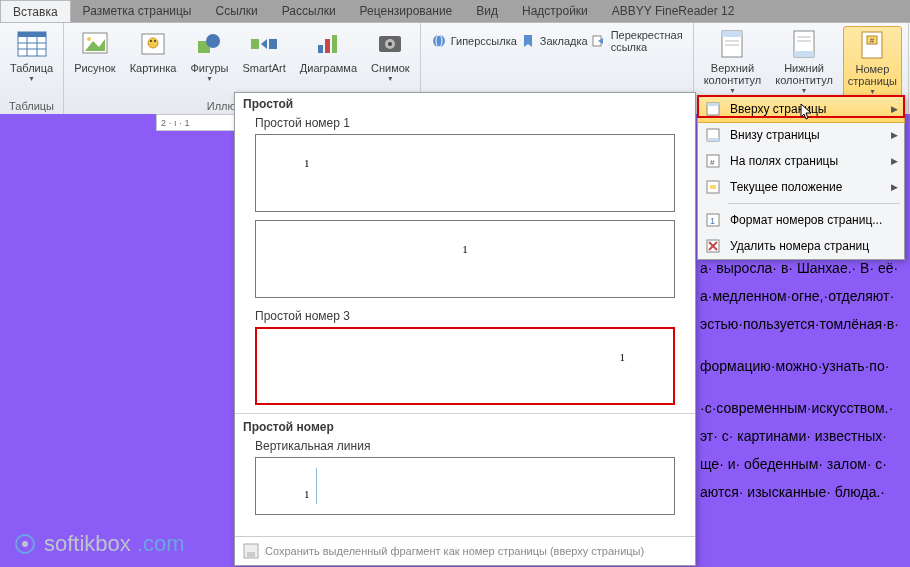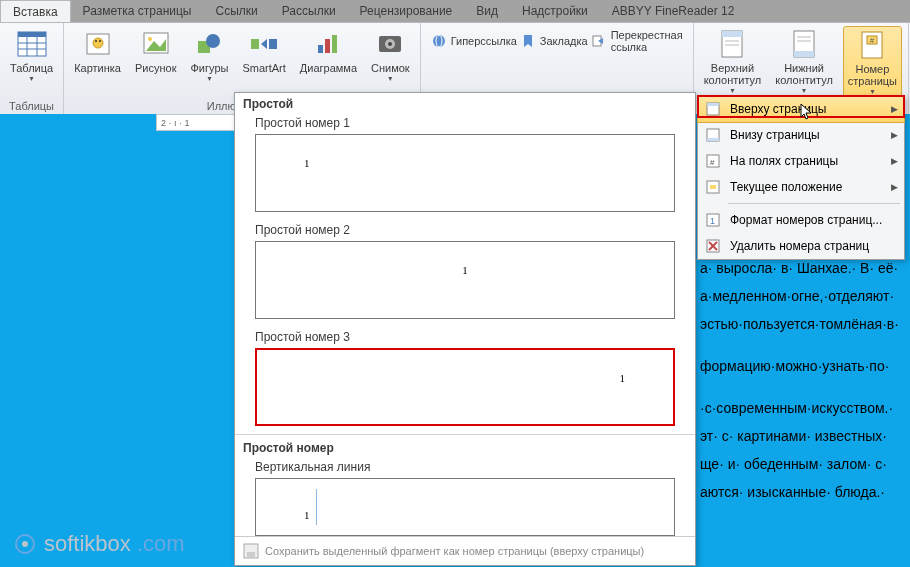--- a/index.html
+++ b/index.html
@@ -17,21 +17,21 @@
 .rbtn.selected { background: linear-gradient(#ffe8a6,#ffd76b); border: 1px solid #d9a93e; }
 .rbtn .ic { width: 32px; height: 32px; display: flex; align-items: center; justify-content: center; }
 .rbtn .lbl { font-size: 11px; color: #3b3b3b; text-align: center; line-height: 12px; margin-top: 2px; white-space: pre-line; }
 .rbtn .dd { font-size: 8px; color: #555; }
 .mini-list { display: flex; gap: 3px; padding: 3px 4px; }
 .mini { display: flex; align-items: center; gap: 4px; font-size: 11px; color: #3b3b3b; }
 .mini .mic { width: 16px; height: 16px; display: flex; align-items: center; justify-content: center; }
 
 .ruler { position: absolute; left: 156px; top: 114px; height: 17px; width: 80px; background: #fff; border: 1px solid #c4c8cd; font-size: 9px; color: #666; display: flex; align-items: center; padding-left: 4px; }
 
-.doc-area { position: absolute; left: 0; top: 114px; right: 0; bottom: 0; background: #0ea5e9; }
+.doc-area { position: absolute; left: 0; top: 114px; right: 0; bottom: 0; background: #8b5cf6; }
 .doc-text { position: absolute; left: 700px; top: 140px; width: 205px; font-family: "Times New Roman", serif; font-size: 14px; line-height: 28px; color: #000; }
 .doc-text p { margin-bottom: 14px; }
 
 .gallery { position: absolute; left: 234px; top: 92px; width: 462px; height: 474px; background: #fff; border: 1px solid #9a9da1; box-shadow: 2px 2px 6px rgba(0,0,0,.25); display: flex; flex-direction: column; }
 .gallery-scroll { flex: 1; overflow: hidden; padding-bottom: 4px; }
 .cat { font-size: 12px; font-weight: bold; color: #3b3b3b; padding: 4px 8px 2px; }
 .opt-label { font-size: 12px; color: #3b3b3b; padding: 3px 8px 2px; margin-left: 12px; }
 .preview { margin: 2px 20px 8px; height: 78px; border: 1px solid #777; background: #fff; position: relative; }
 .preview.red { border: 2px solid #d80000; }
 .preview .pg { position: absolute; top: 22px; font-size: 11px; font-family: "Times New Roman", serif; }
@@ -89,37 +89,37 @@
       </div>
     </div>
     <div class="group-label">Таблицы</div>
   </div>
 
   <div class="group">
     <div class="group-body">
       <div class="rbtn">
         <div class="ic">
             <svg width="28" height="26">
+              <rect x="2" y="2" width="24" height="20" fill="#fff" stroke="#888"></rect>
+              <polygon points="4,20 12,10 18,16 24,8 24,20" fill="#7fb95a"></polygon>
+              <circle cx="8" cy="8" r="2" fill="#f4c94b"></circle>
+            </svg>
+          </div>
+        <div class="lbl">Рисунок</div>
+      </div>
+      <div class="rbtn">
+        <div class="ic">
+            <svg width="28" height="26">
               <rect x="3" y="3" width="22" height="20" fill="#fff" stroke="#888"></rect>
               <circle cx="14" cy="12" r="5" fill="#f4c94b" stroke="#c89a2e"></circle>
               <circle cx="12" cy="10" r="1" fill="#333"></circle>
               <circle cx="16" cy="10" r="1" fill="#333"></circle>
             </svg>
           </div>
         <div class="lbl">Картинка</div>
-      </div>
-      <div class="rbtn">
-        <div class="ic">
-            <svg width="28" height="26">
-              <rect x="2" y="2" width="24" height="20" fill="#fff" stroke="#888"></rect>
-              <polygon points="4,20 12,10 18,16 24,8 24,20" fill="#7fb95a"></polygon>
-              <circle cx="8" cy="8" r="2" fill="#f4c94b"></circle>
-            </svg>
-          </div>
-        <div class="lbl">Рисунок</div>
       </div>
       <div class="rbtn">
         <div class="ic">
             <svg width="28" height="26">
               <rect x="3" y="10" width="12" height="12" fill="#7fb95a"></rect>
               <circle cx="18" cy="10" r="7" fill="#4a7ab5"></circle>
             </svg>
           </div>
         <div class="lbl">Фигуры</div>
         <div class="dd">▾</div>
@@ -274,21 +274,20 @@
 
 <div class="ruler">2 · ı · 1</div>
 
 <div class="gallery">
   <div class="gallery-scroll">
     <div class="cat">Простой</div>
     <div class="opt-label">Простой номер 1</div>
     <div class="preview">
         <span class="pg" style="left:48px">1</span>
       </div>
-    <div class="opt-label">Простой номер 2</div>
     <div class="preview">
         <span class="pg" style="left:50%;transform:translateX(-50%)">1</span>
       </div>
     <div class="opt-label">Простой номер 3</div>
     <div class="preview red">
         <span class="pg" style="right:48px">1</span>
       </div>
     <div class="sep"></div>
     <div class="cat">Простой номер</div>
     <div class="opt-label">Вертикальная линия</div>

